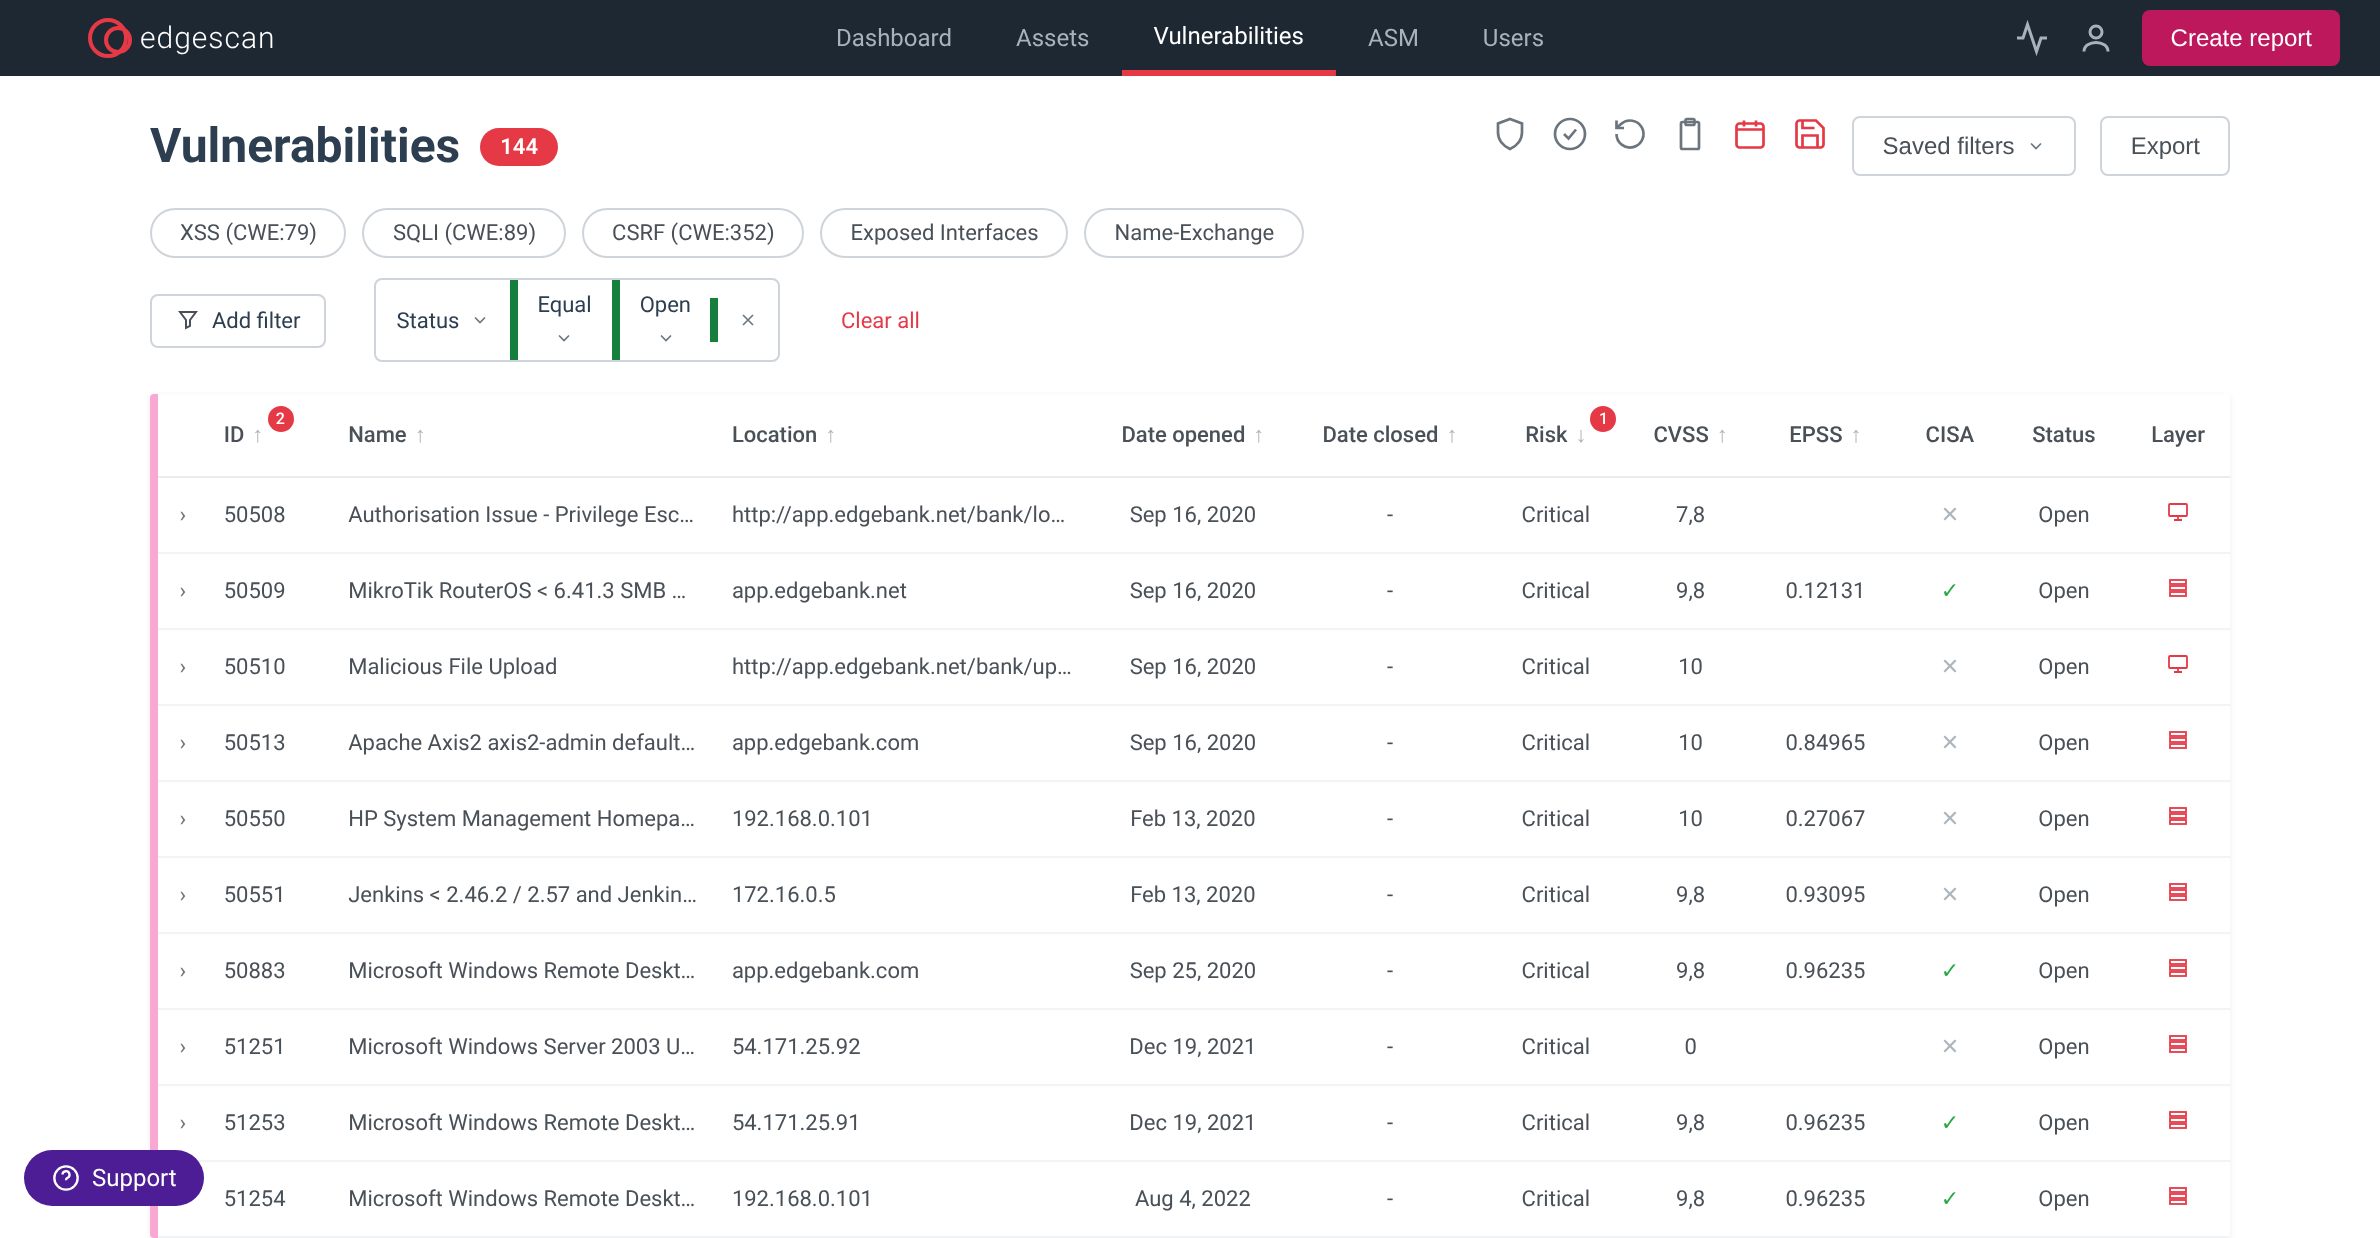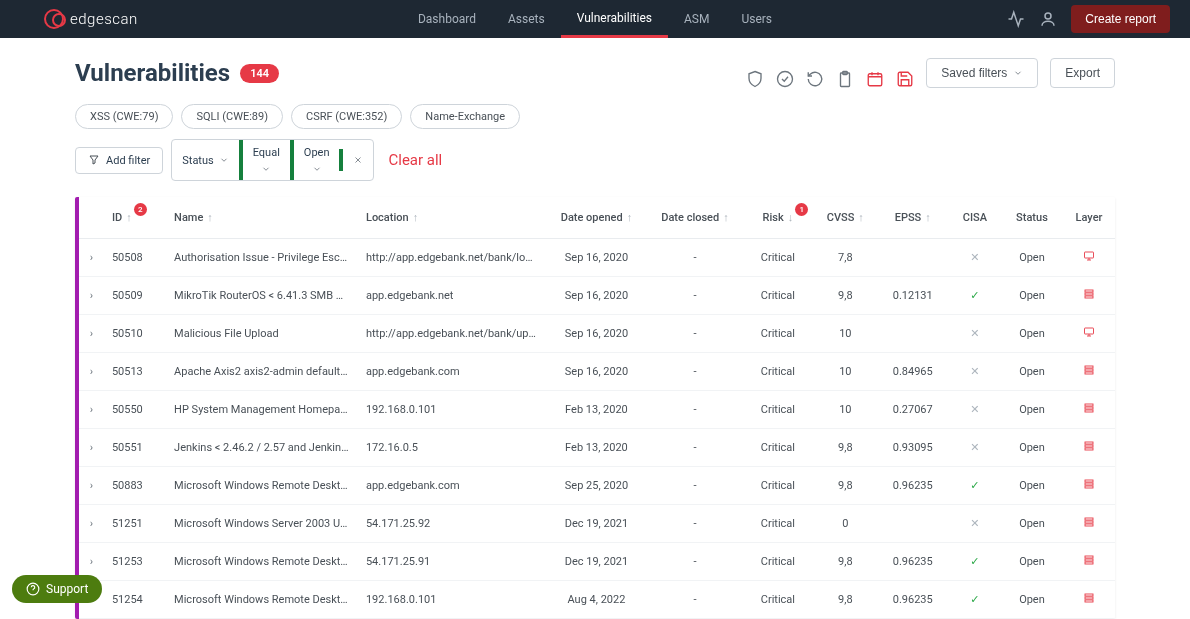--- a/index.html
+++ b/index.html
@@ -6,51 +6,51 @@
 body { font-family: -apple-system, BlinkMacSystemFont, "Segoe UI", Roboto, Arial, sans-serif; font-size: 12px; color: #2c3e50; background: #fff; width: 1190px; }
 .header { background: #1e2833; height: 38px; display: flex; align-items: center; padding: 0 20px; }
 .logo { display: flex; align-items: center; color: #fff; font-size: 15px; font-weight: 300; letter-spacing: 0.5px; margin-left: 24px; }
 .logo-icon { width: 20px; height: 20px; margin-right: 6px; border: 2px solid #e63946; border-radius: 50%; position: relative; }
 .logo-icon::after { content:''; position:absolute; width:10px; height:10px; border:2px solid #e63946; border-radius:50%; top:2px; left:6px; }
 .nav { display: flex; margin-left: auto; margin-right: auto; position: absolute; left: 50%; transform: translateX(-50%); height: 38px; }
 .nav-item { color: #a8b2bd; padding: 0 16px; display: flex; align-items: center; cursor: pointer; font-size: 12px; height: 100%; }
 .nav-item.active { color: #fff; border-bottom: 3px solid #e63946; }
 .header-right { margin-left: auto; display: flex; align-items: center; gap: 14px; }
 .header-icon { width: 18px; height: 18px; stroke: #a8b2bd; fill: none; cursor: pointer; }
-.create-btn { background: #7f1d1d; color: #fff; border: none; padding: 7px 14px; border-radius: 4px; font-size: 12px; cursor: pointer; }
+.create-btn { background: #be185d; color: #fff; border: none; padding: 7px 14px; border-radius: 4px; font-size: 12px; cursor: pointer; }
 .content { padding: 20px 75px; }
 .titlebar { display: flex; align-items: center; justify-content: space-between; margin-bottom: 16px; }
 .title-left { display: flex; align-items: center; gap: 10px; }
 .page-title { font-size: 24px; font-weight: 700; color: #2c3e50; }
 .count-badge { background: #e63946; color: #fff; border-radius: 12px; padding: 3px 10px; font-size: 11px; font-weight: 600; }
-.title-actions { display: flex; align-items: flex-end; gap: 12px; }
+.title-actions { display: flex; align-items: flex-start; gap: 12px; }
 .icon-btn { width: 18px; height: 18px; stroke: #6c757d; fill: none; cursor: pointer; }
 .icon-btn.red { stroke: #e63946; }
 .outline-btn { border: 1px solid #ced4da; background: #fff; padding: 7px 14px; border-radius: 4px; font-size: 12px; cursor: pointer; color: #495057; display: flex; align-items: center; gap: 6px; }
 .chips { display: flex; gap: 8px; margin-bottom: 10px; flex-wrap: wrap; }
 .chip { border: 1px solid #ced4da; border-radius: 16px; padding: 5px 14px; font-size: 11px; color: #495057; cursor: pointer; }
-.filterbar { display: flex; align-items: center; gap: 8px; margin-bottom: 16px; }
+.filterbar { display: flex; align-items: center; gap: 24px; margin-bottom: 16px; }
 .addfilter { border: 1px solid #ced4da; border-radius: 4px; padding: 6px 12px; font-size: 11px; display: flex; align-items: center; gap: 6px; cursor: pointer; }
 .filter-seg { border: 1px solid #ced4da; border-radius: 4px; display: flex; align-items: center; font-size: 11px; }
 .filter-part { padding: 6px 10px; display: flex; align-items: center; gap: 5px; cursor: pointer; }
 .filter-part + .filter-part { border-left: 4px solid #15803d; flex-direction: column; }
-.clear-all { color: #e63946; font-size: 15px; cursor: pointer; margin-left: 6px; }
-.table-wrap { border-left: 4px solid #a21caf; box-shadow: 0 1px 3px rgba(0,0,0,0.08); border-radius: 2px; overflow: hidden; }
+.clear-all { color: #e63946; font-size: 11px; cursor: pointer; margin-left: 6px; }
+.table-wrap { border-left: 4px solid #f9a8d4; box-shadow: 0 1px 3px rgba(0,0,0,0.08); border-radius: 2px; overflow: hidden; }
 table { width: 100%; border-collapse: collapse; }
 th { text-align: left; font-weight: 500; font-size: 11px; color: #495057; padding: 14px 8px; border-bottom: 1px solid #e9ecef; background: #fff; position: relative; }
 th.sortable { cursor: pointer; }
 th .sort-arrow { color: #adb5bd; margin-left: 4px; }
 th .col-badge { position: absolute; top: 6px; background: #e63946; color: #fff; border-radius: 50%; width: 13px; height: 13px; font-size: 8px; display: inline-flex; align-items: center; justify-content: center; margin-left: 2px; }
 td { padding: 11px 8px; border-bottom: 1px solid #f1f3f5; font-size: 11px; color: #495057; white-space: nowrap; overflow: hidden; text-overflow: ellipsis; }
 .expand-cell { width: 24px; text-align: center; cursor: pointer; color: #6c757d; }
 .center { text-align: center; }
 .check { color: #28a745; }
 .xmark { color: #adb5bd; }
 .layer-icon { width: 14px; height: 12px; stroke: #e63946; fill: none; display: inline-block; }
-.support { position: fixed; bottom: 16px; left: 12px; background: #4d7c0f; color: #fff; border-radius: 20px; padding: 7px 14px; font-size: 12px; display: flex; align-items: center; gap: 6px; cursor: pointer; }
+.support { position: fixed; bottom: 16px; left: 12px; background: #4c1d95; color: #fff; border-radius: 20px; padding: 7px 14px; font-size: 12px; display: flex; align-items: center; gap: 6px; cursor: pointer; }
 .chev { width: 10px; height: 10px; }
 .risk-arrow-down { color: #e63946; }
 </style>
 </head>
 <body>
 
 <div class="header">
   <div class="logo">
     <span class="logo-icon"></span>
     <span>edgescan</span>
@@ -111,20 +111,21 @@
           </svg>
       </button>
       <button class="outline-btn">Export</button>
     </div>
   </div>
 
   <div class="chips" id="chips">
       <span class="chip">XSS (CWE:79)</span>
       <span class="chip">SQLI (CWE:89)</span>
       <span class="chip">CSRF (CWE:352)</span>
+      <span class="chip">Exposed Interfaces</span>
       <span class="chip">Name-Exchange</span>
     </div>
 
   <div class="filterbar">
     <div class="addfilter">
       <svg width="12" height="12" viewBox="0 0 24 24" fill="none" stroke="#495057" stroke-width="2">
           <path d="M4 4h16l-6 8v6l-4 2v-8L4 4z"></path>
         </svg>
       <span>Add filter</span>
     </div>

